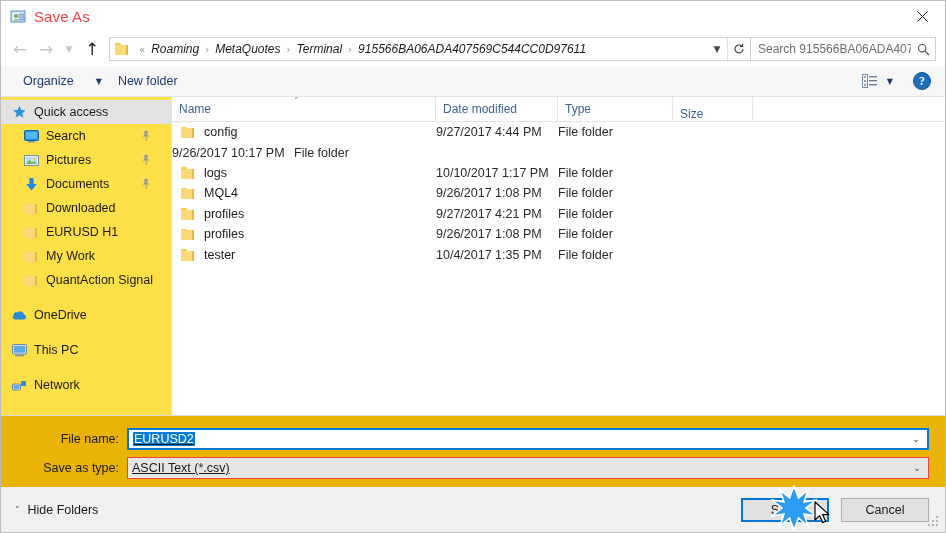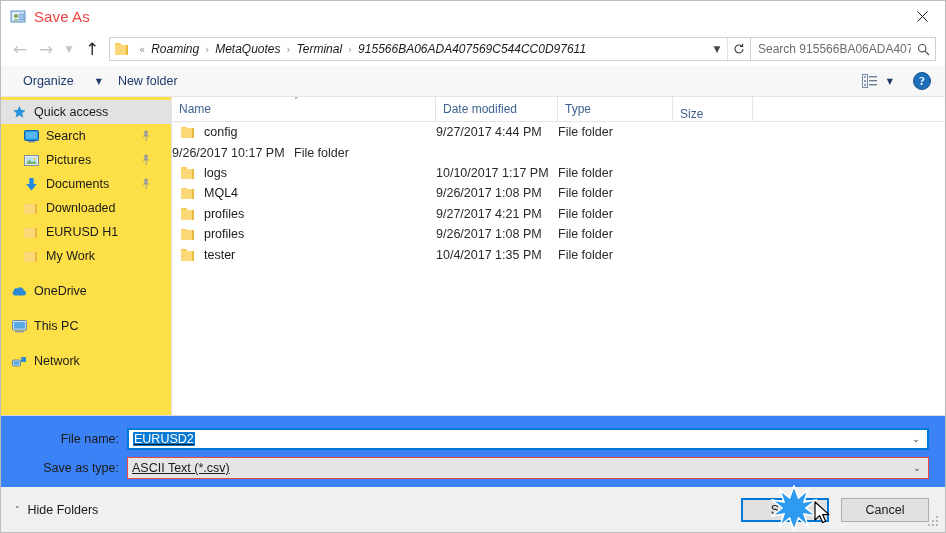--- a/index.html
+++ b/index.html
@@ -382,21 +382,21 @@
   .cell-size {
     width: 80px;
     box-sizing: border-box;
     text-align: right;
     padding-right: 10px;
     color: #2a2a2a;
   }
 
   
   .form {
-    background: #3b82f6;
+    background: #eab308;
     border-top: 1px solid #dcdcdc;
     padding: 12px 16px 0 16px;
     box-sizing: border-box;
     height: 72px;
     min-height: 72px;
   }
   .form-row {
     display: flex;
     align-items: center;
     margin-bottom: 7px;
@@ -696,20 +696,26 @@
             <span class="folder"></span>
           </span>
         <span class="side-label">EURUSD H1</span>
       </div>
       <div class="side-item">
         <span class="side-icon">
             <span class="folder"></span>
           </span>
         <span class="side-label">My Work</span>
       </div>
+      <div class="side-item">
+        <span class="side-icon">
+            <span class="folder"></span>
+          </span>
+        <span class="side-label">QuantAction Signal</span>
+      </div>
 
       <div class="side-gap"></div>
 
       <div class="side-item root">
         <span class="side-icon">
           <svg width="16" height="12" viewBox="0 0 16 12">
             <path d="M4.4 10.4 h8.1 a2.4 2.4 0 0 0 0.3 -4.8 a3.4 3.4 0 0 0 -5.9 -2.1 a2.9 2.9 0 0 0 -4.3 2.6 a2.4 2.4 0 0 0 1.8 4.3 z" fill="#2a8ad4"></path>
           </svg>
         </span>
         <span class="side-label">OneDrive</span>

